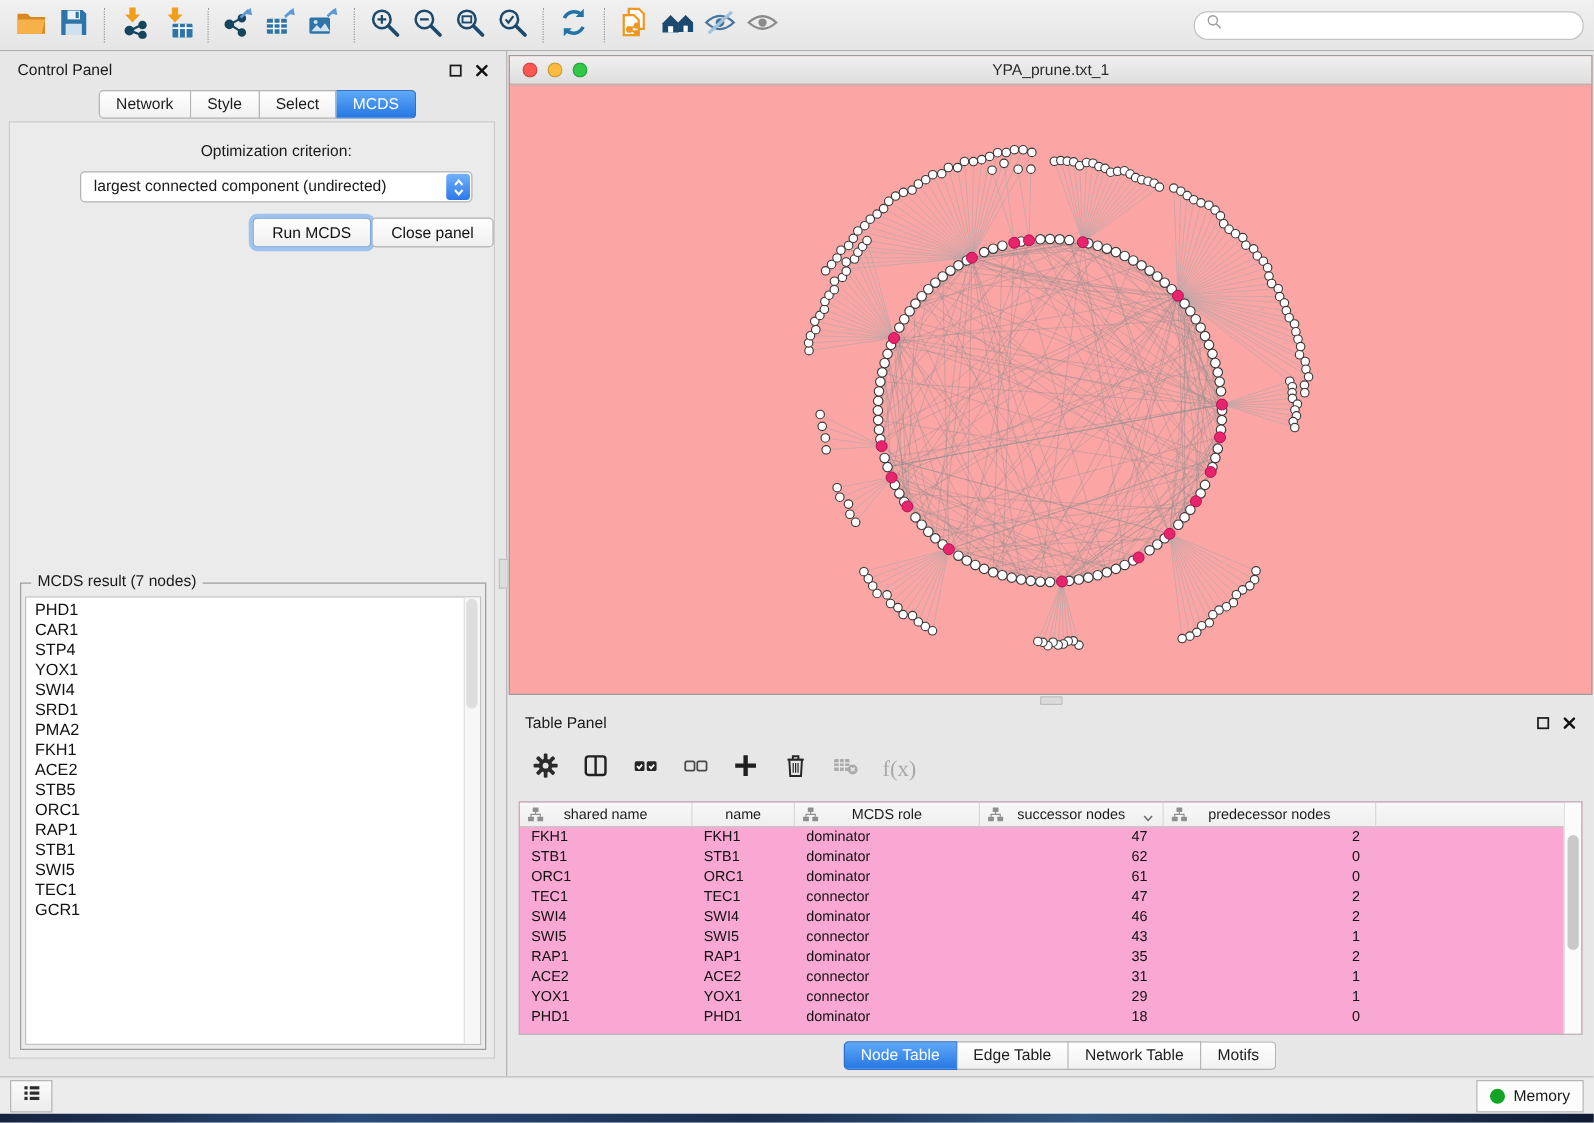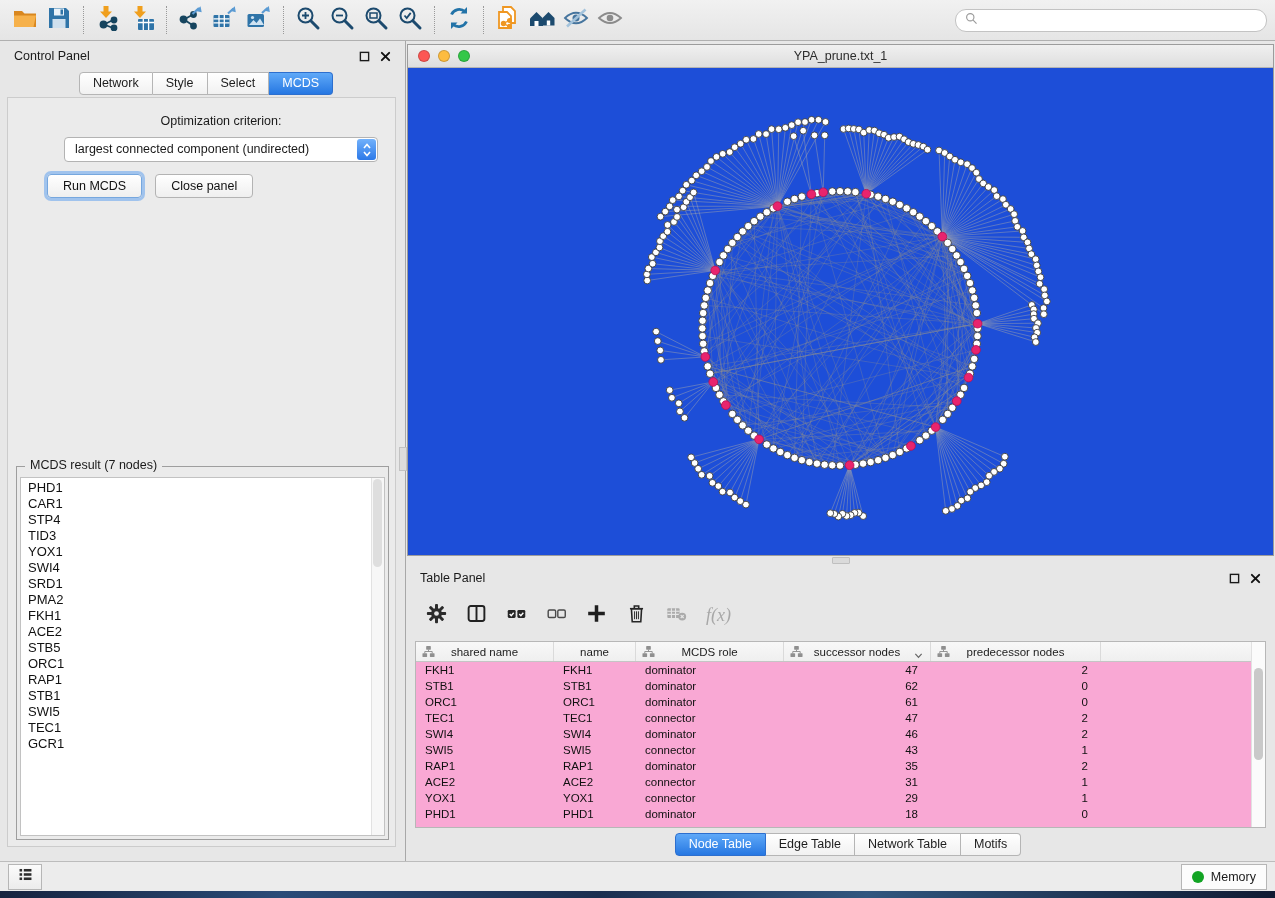--- a/index.html
+++ b/index.html
@@ -39,35 +39,35 @@
   .cp-tabs{position:absolute;left:0;right:8px;top:31px;display:flex;justify-content:center;}
   .cp-content{position:absolute;left:7px;top:56px;width:389px;height:750px;box-sizing:border-box;
     background:#ebebeb;border:1px solid #cccccc;padding-left:39px;}
   .opt-label{margin-top:16px;text-align:center;font-size:12.5px;}
   .dropdown{position:relative;width:314px;height:25px;margin:9px auto 0;background:#fff;
     border:1px solid #b3b3b3;border-radius:4px;box-sizing:border-box;}
   .dd-text{position:absolute;left:10px;top:0;line-height:23px;font-size:12.5px;}
   .dd-stepper{position:absolute;right:1px;top:1px;width:19px;height:21px;border-radius:3px;
     background:linear-gradient(#72b1fb,#2c79e8);display:flex;align-items:center;justify-content:center;}
   .dd-stepper svg{width:10px;height:16px;}
-  .btn-row{display:flex;justify-content:flex-start;gap:13px;margin-top:12px;}
+  .btn-row{display:flex;justify-content:flex-end;margin-top:12px;}
   .btn{font-size:12.5px;padding:4px 15px;background:linear-gradient(#ffffff,#efefef);
     border:1px solid #b3b3b3;border-radius:4px;color:#111;}
   .btn.focus{box-shadow:0 0 0 3px rgba(98,163,239,.55);border-color:#76a7de;}
   .group-box{position:absolute;left:8px;top:368px;width:371px;height:372px;border:1px solid #9e9e9e;}
   .group-label{position:absolute;top:-9px;left:8px;background:#ebebeb;padding:0 5px;font-size:12.5px;}
   .mcds-list{position:absolute;left:3px;right:3px;top:10px;bottom:3px;background:#fff;
     border:1px solid #c2c2c2;overflow:hidden;}
   .mcds-item{font-size:13px;line-height:16px;padding-left:7px;color:#111;}
   .list-scroll{position:absolute;right:0;top:0;bottom:0;width:12px;background:#f7f7f7;border-left:1px solid #e2e2e2;}
   .list-thumb{position:absolute;top:1px;left:1px;width:9px;height:88px;background:#dedede;border-radius:5px;}
 
   
   .right-top{position:absolute;left:406px;top:41px;width:869px;height:524px;background:#e7e7e7;}
-  .net-window{position:absolute;left:1px;right:1px;top:3px;bottom:9px;background:#1d4ed8;
+  .net-window{position:absolute;left:1px;right:1px;top:3px;bottom:9px;background:#fca5a5;
     border:1px solid #9c9c9c;box-sizing:border-box;display:flex;flex-direction:column;}
   .net-titlebar{height:22px;flex:0 0 auto;background:linear-gradient(#f0f0f0,#dedede);
     border-bottom:1px solid #b4b4b4;position:relative;display:flex;align-items:center;justify-content:center;
     font-size:12.5px;color:#2c2c2c;}
   .traffic{position:absolute;left:10px;top:5px;display:flex;gap:8px;}
   .light{width:12px;height:12px;border-radius:50%;box-sizing:border-box;}
   .net-canvas{flex:1;position:relative;}
   .net-canvas svg{position:absolute;inset:0;width:100%;height:100%;}
   .h-splitter{position:absolute;left:0;right:0;bottom:0;height:9px;}
   .grip-h{width:16px;height:5px;background:#dadada;border:1px solid #bfbfbf;margin:1px auto 0;border-radius:1px;}
@@ -75,21 +75,21 @@
     border:1px solid #c2c2c2;box-sizing:border-box;}
 
   
   .table-panel{position:absolute;left:406px;top:565px;width:869px;height:296px;background:#e7e7e7;}
   .tp-header{position:absolute;left:0;top:0;right:0;height:26px;display:flex;align-items:center;
     padding:0 14px;font-size:12.5px;}
   .tp-toolbar{position:absolute;left:10px;top:30px;right:10px;height:40px;display:flex;
     align-items:center;gap:19px;padding:0 10px;}
   .tp-tb-btn{display:flex;align-items:center;justify-content:center;}
   .tp-tb-btn svg{width:21px;height:21px;}
-  .fx{font-family:"Liberation Serif",serif;font-style:italic;font-size:18px;color:#a8a8a8;}
+  .fx{font-family:"Liberation Serif",serif;font-size:18px;color:#a8a8a8;}
   .tbl{position:absolute;left:9px;top:76px;right:9px;height:187px;background:#f9a8d4;
     border:1px solid #b7b7b7;box-sizing:border-box;overflow:hidden;}
   .tbl-header{display:flex;height:20px;background:linear-gradient(#f8f8f8,#efefef);
     border-bottom:1px solid #c5c5c5;box-sizing:border-box;}
   .th{position:relative;display:flex;align-items:center;justify-content:center;font-size:11.5px;
     color:#1c1c1c;border-right:1px solid #dadada;box-sizing:border-box;flex:0 0 auto;}
   .th .col-icon{position:absolute;left:6px;top:3px;width:13px;height:13px;}
   .th .sort-icon{position:absolute;right:7px;top:7px;width:9px;height:7px;}
   .tr{display:flex;height:16px;align-items:center;font-size:11.5px;color:#111;}
   .td{box-sizing:border-box;flex:0 0 auto;white-space:nowrap;overflow:hidden;}
@@ -309,21 +309,20 @@
         <button class="btn focus">Run MCDS</button>
         <button class="btn">Close panel</button>
       </div>
       <div class="group-box">
         <span class="group-label">MCDS result (7 nodes)</span>
         <div class="mcds-list">
           <div id="mcds-items" style="padding-top:2px;">
               <div class="mcds-item">PHD1</div>
               <div class="mcds-item">CAR1</div>
               <div class="mcds-item">STP4</div>
-              <div class="mcds-item">TID3</div>
               <div class="mcds-item">YOX1</div>
               <div class="mcds-item">SWI4</div>
               <div class="mcds-item">SRD1</div>
               <div class="mcds-item">PMA2</div>
               <div class="mcds-item">FKH1</div>
               <div class="mcds-item">ACE2</div>
               <div class="mcds-item">STB5</div>
               <div class="mcds-item">ORC1</div>
               <div class="mcds-item">RAP1</div>
               <div class="mcds-item">STB1</div>

